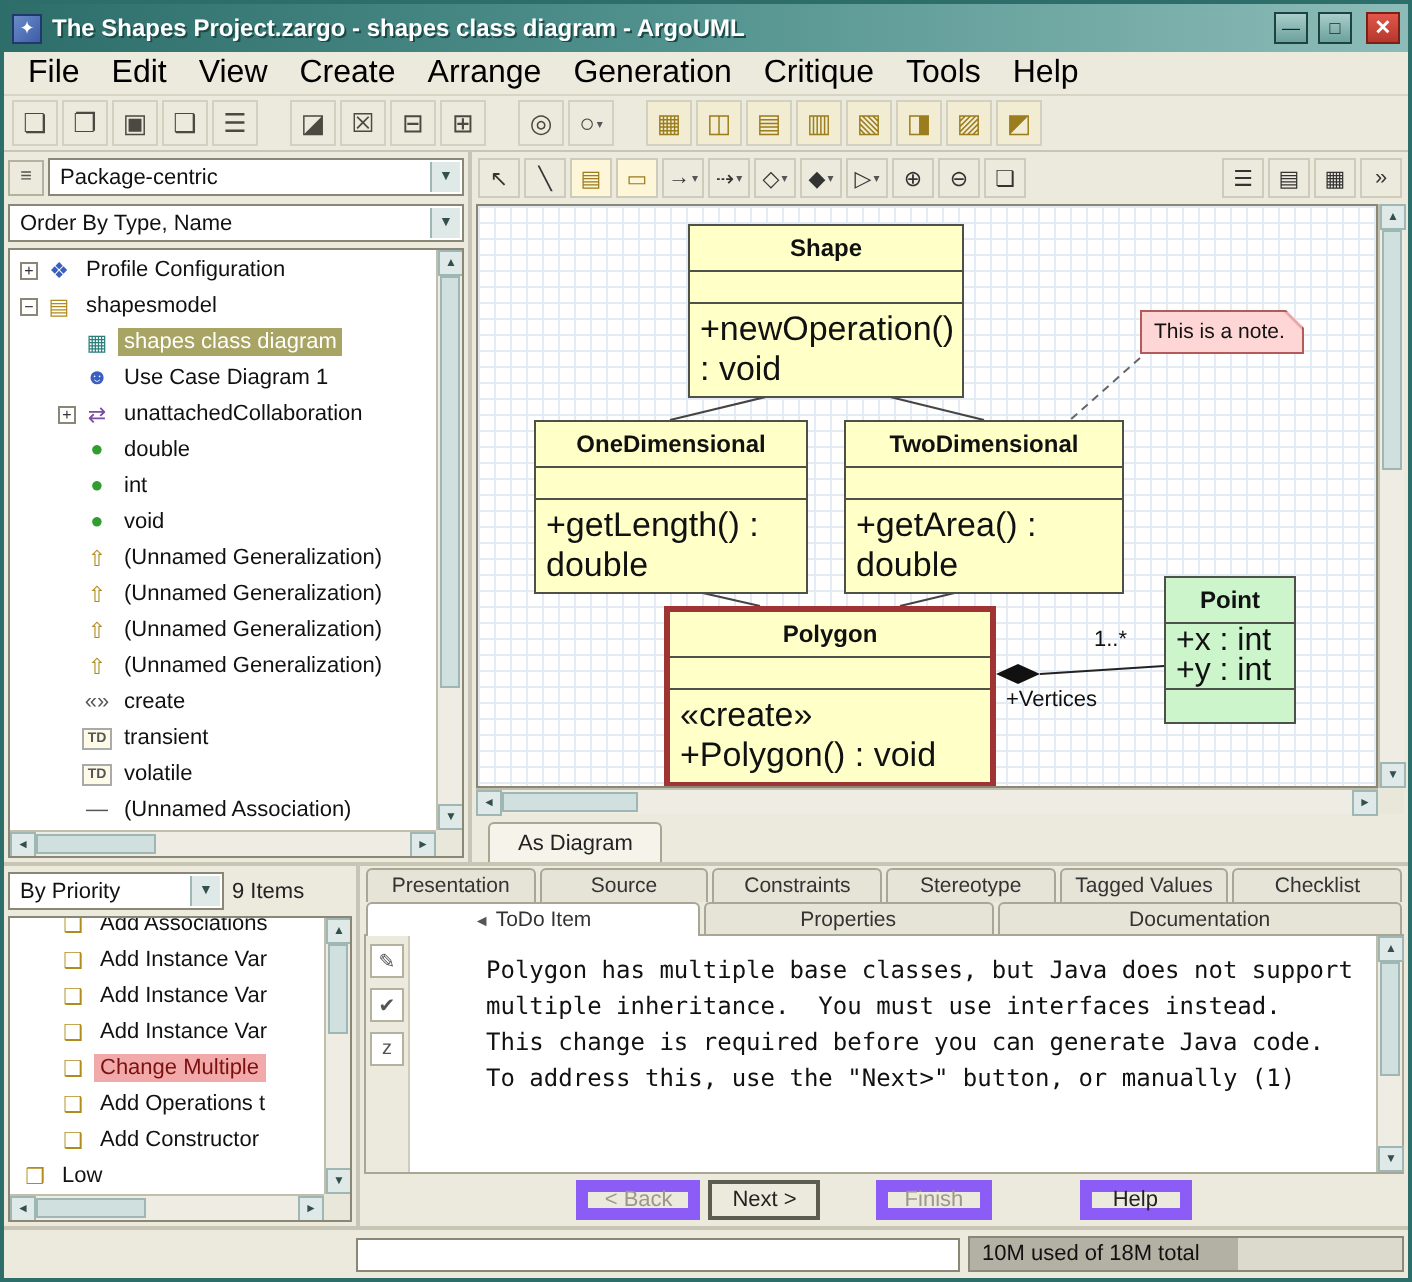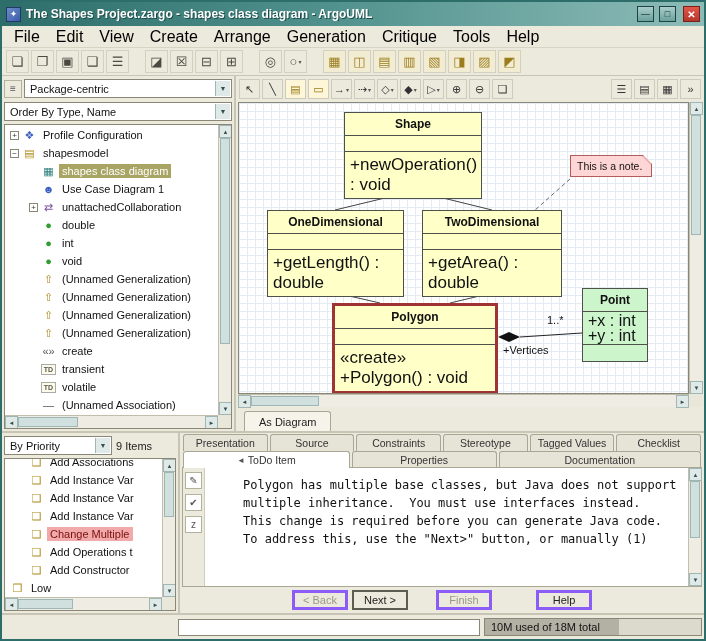--- a/index.html
+++ b/index.html
@@ -97,21 +97,21 @@
 .tabs{display:flex;gap:2px;height:17px;flex:none;padding:0 1px;}
 .tab{flex:1;background:#e6e3d7;border:1px solid #aaa695;border-bottom:none;border-radius:3px 3px 0 0;display:flex;align-items:center;justify-content:center;font-size:10.5px;color:#333;white-space:nowrap;overflow:hidden;gap:3px;}
 .tab.active{background:#fff;position:relative;z-index:2;}
 .tab .ticon{font-size:8px;color:#555;}
 .tab.w1{flex:1.15;} .tab.w2{flex:1;} .tab.w3{flex:1.4;}
 .details-content{flex:1;position:relative;border:1px solid #aaa695;background:#fff;min-height:0;margin-top:-1px;}
 .todo-icons{position:absolute;left:0;top:0;bottom:0;width:22px;background:#ece9dd;border-right:1px solid #d0ccbc;display:flex;flex-direction:column;align-items:center;gap:5px;padding-top:4px;}
 .ti-btn{width:17px;height:17px;border:1px solid #b5b19f;background:#fff;font-size:10px;display:flex;align-items:center;justify-content:center;color:#555;}
 .todo-text{position:absolute;left:22px;top:0;right:13px;bottom:0;padding:8px 6px;font-family:"DejaVu Sans Mono",monospace;font-size:12px;line-height:18px;color:#111;overflow:hidden;white-space:pre;margin-left:32px;}
 .wizard{height:26px;flex:none;display:flex;align-items:center;justify-content:center;gap:4px;}
-.wbtn{min-width:56px;height:20px;border:3px solid #8b5cf6;background:#ece9dd;font-size:11px;display:inline-flex;align-items:center;justify-content:center;padding:0 8px;color:#222;}
+.wbtn{min-width:56px;height:20px;border:6px solid #8b5cf6;background:#ece9dd;font-size:11px;display:inline-flex;align-items:center;justify-content:center;padding:0 8px;color:#222;}
 .wbtn.disabled{color:#9b978a;}
 .wbtn.focus{border:2px solid #5c5c50;}
 .sp24{margin-left:24px;} .sp40{margin-left:40px;}
 
 
 .statusbar{height:26px;flex:none;display:flex;align-items:center;gap:4px;padding:0 2px;border-top:2px solid #c9c5b4;}
 .sb-spacer{width:170px;flex:none;}
 .sb-field{flex:1;height:17px;background:#fff;border:1px solid #8a8776;}
 .sb-mem{width:218px;flex:none;height:18px;border:1px solid #8a8776;background:linear-gradient(90deg,#b3b1a4 0 62%,#dcd9cd 62%);display:flex;align-items:center;padding-left:6px;font-size:11px;color:#111;white-space:nowrap;}
 </style>

